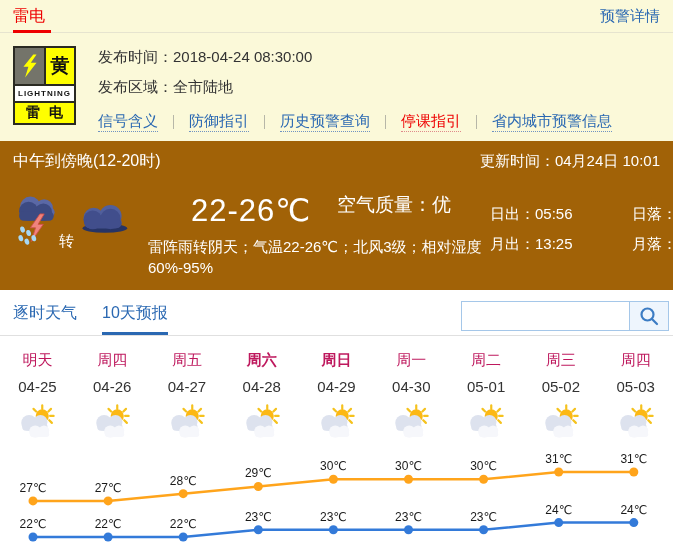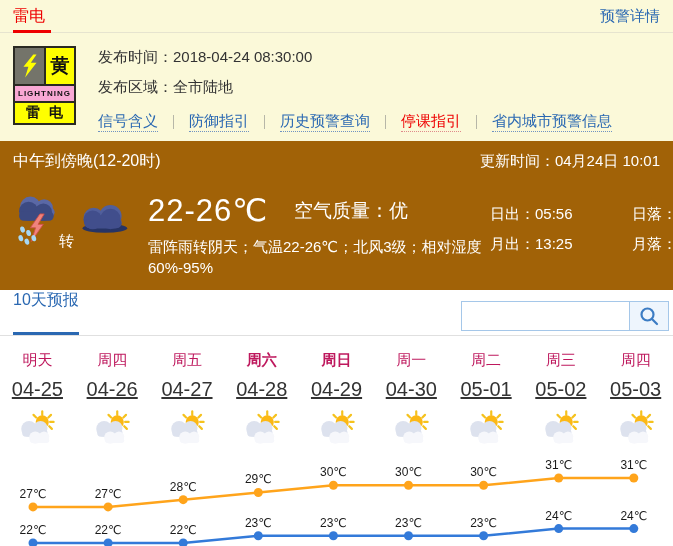--- a/index.html
+++ b/index.html
@@ -14,21 +14,21 @@
   .alert-tab-underline { position:absolute; left:13px; bottom:-1px; width:38px; height:3px; background:#ee0000; }
   .detail-link { color:#2a68b2; font-size:15px; text-decoration:none; cursor:pointer; }
 
   .alert-body { display:flex; padding:13px 13px 9px; }
   .warning-badge { width:63px; height:79px; background:#2a2a22; border:2px solid #2a2a22;
     display:grid; grid-template-rows:36px 15px 1fr; grid-row-gap:2px; flex:none; }
   .badge-top { display:grid; grid-template-columns:29px 1fr; grid-column-gap:2px; }
   .badge-bolt-cell { background:#74746a; display:flex; align-items:center; justify-content:center; }
   .badge-level-cell { background:#ffff00; display:flex; align-items:center; justify-content:center;
     font-size:19px; font-weight:bold; color:#111; }
-  .badge-mid { background:#f9a8d4; display:flex; align-items:center; justify-content:center;
+  .badge-mid { background:#ffffff; display:flex; align-items:center; justify-content:center;
     font-size:8px; font-weight:bold; letter-spacing:1px; color:#111; }
   .badge-bottom { background:#ffff00; display:flex; align-items:center; justify-content:center;
     font-size:14px; font-weight:bold; letter-spacing:9px; text-indent:9px; color:#111; }
 
   .alert-info { padding:2px 0 0 22px; font-size:15px; color:#333; }
   .info-row { margin-bottom:11px; }
   .alert-links { display:flex; align-items:center; margin-top:15px; font-size:15px; }
   .alert-link { color:#2a68b2; border-bottom:1px dotted #6f93c2; cursor:pointer; text-decoration:none; }
   .alert-link.highlight { color:#ee0000; border-bottom-color:#e08a8a; }
   .sep { width:1px; height:14px; background:#b7b7a8; margin:0 15px; }
@@ -37,45 +37,45 @@
   .now-banner { background:#a16207; height:149px; color:#fff; padding:10px 13px 0; position:relative; }
   .banner-top { display:flex; justify-content:space-between; align-items:center; }
   .banner-period { font-size:16px; }
   .banner-update { font-size:15px; }
   .banner-main { display:flex; margin-top:20px; }
   .weather-icons { width:135px; height:74px; position:relative; flex:none; }
   .thunder-icon { position:absolute; left:0; top:-2px; width:52px; height:60px; }
   .trans-label { position:absolute; left:46px; top:40px; font-size:15px; }
   .overcast-icon { position:absolute; left:64px; top:10px; width:52px; height:32px; }
   .temp-block { width:342px; flex:none; }
-  .temp-row { display:flex; align-items:center; }
+  .temp-row { display:flex; align-items:flex-start;margin-left:43px; }
   .big-temp { font-size:31px; letter-spacing:1px; }
   .aq { font-size:19px; margin-left:26px; }
   .desc { font-size:15px; line-height:21px; margin-top:7px; width:340px; word-break:break-all; }
   .sun-moon { margin-left:auto; padding-top:13px; padding-right:2px; font-size:15px; }
   .sm-row { display:flex; margin-bottom:11px; }
   .sm-item { width:96px; white-space:nowrap; }
   .sm-item:last-child { width:auto;margin-left:46px; }
 
   
   .forecast-tabbar { position:relative; height:46px; border-bottom:1px solid #e0e0e0;
     display:flex; align-items:flex-end; padding:0 13px; background:#fff; }
   .ftab { font-size:16px; color:#2a68b2; margin-right:25px; padding-bottom:11px; cursor:pointer; }
-  .ftab.active { padding-bottom:21px; border-bottom:3px solid #2a68b2; }
+  .ftab.active { padding-bottom:8px; border-bottom:3px solid #2a68b2; }
   .search-box { position:absolute; right:4px; top:11px; display:flex; }
   .search-input { width:169px; height:30px; border:1px solid #a5c7e9; outline:none;
     padding:0 8px; font-size:14px; background:#fff; }
   .search-button { width:39px; height:30px; border:1px solid #a5c7e9; border-left:none;
     background:#eef5fd; display:flex; align-items:center; justify-content:center; cursor:pointer; }
 
   .days-row { display:flex; padding-top:15px; }
   .day-col { width:74.8px; text-align:center; cursor:pointer; }
   .day-name { font-size:15px; color:#be185d; height:18px; }
   .day-name.bold { font-weight:bold; }
-  .day-date { font-size:20px; color:#333; margin-top:9px;text-decoration:underline; }
+  .day-date { font-size:15px; color:#333; margin-top:9px; }
   .day-icon { width:42px; height:36px; margin-top:9px; }
 
   .chart-wrap { width:673px; height:112px; }
   .chart-label { font-size:12px; fill:#1a1a1a; }
   .hidden-defs { position:absolute; width:0; height:0; overflow:hidden; }
 </style>
 </head>
 <body>
 
 <svg class="hidden-defs" aria-hidden="true">
@@ -205,20 +205,21 @@
       <div class="sm-row">
         <span class="sm-item"><span>月出：</span><span>13:25</span></span>
         <span class="sm-item"><span>月落：</span><span>01:53</span></span>
       </div>
     </div>
   </div>
 </section>
 
 <section>
   <div class="forecast-tabbar">
+    <span class="ftab" id="ftab-0">逐时天气</span>
     <span class="ftab active" id="ftab-1">10天预报</span>
     <div class="search-box">
       <input class="search-input" type="text" placeholder="" style="">
       <button class="search-button">
         <svg width="22" height="22">
             <use href="#sym-magnifier"></use>
           </svg>
       </button>
     </div>
   </div>

